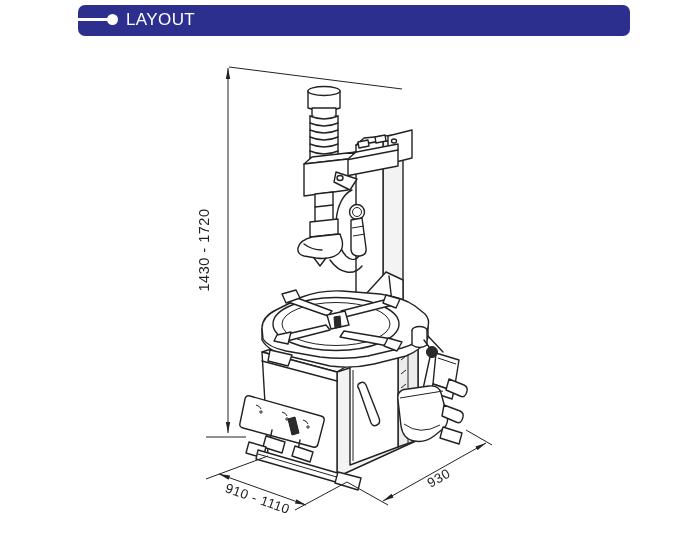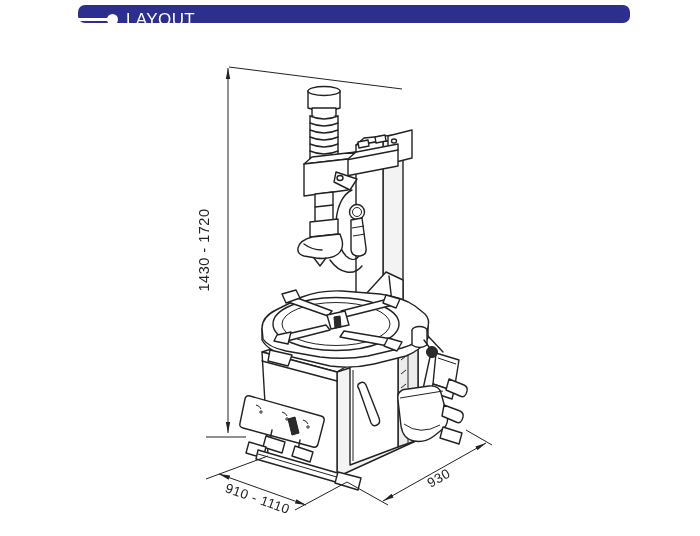--- a/index.html
+++ b/index.html
@@ -2,21 +2,21 @@
 <html style="--bar: #2d2f8e; --ink: #222222;"><head>
 <meta charset="utf-8">
 <style>
   :root { --bar:#2d2f8e; --ink:#222222; }
   html,body { margin:0; padding:0; background:#ffffff; }
   .page {
     position:relative; width:700px; height:536px; background:#ffffff;
     font-family:"Liberation Sans", sans-serif; overflow:hidden;
   }
   .header-bar {
-    position:absolute; left:78px; top:5px; width:552px; height:18px;
+    position:absolute; left:78px; top:5px; width:552px; height:31px;
     background:var(--bar); border-radius:7px;
   }
   .bullet-line {
     position:absolute; left:0; top:13px; width:30px; height:3px; background:#fff;
   }
   .bullet-dot {
     position:absolute; left:29px; top:9px; width:11px; height:11px;
     border-radius:50%; background:#fff;
   }
   .header-title {

